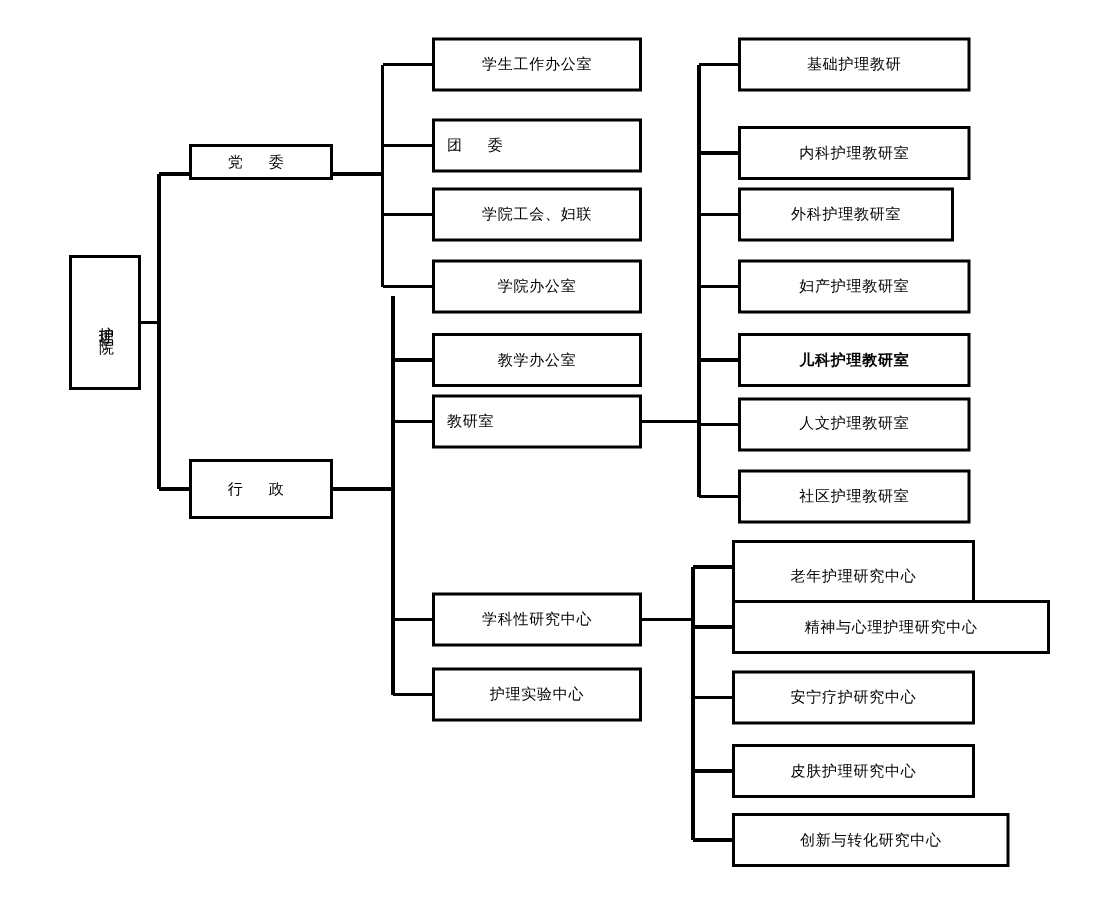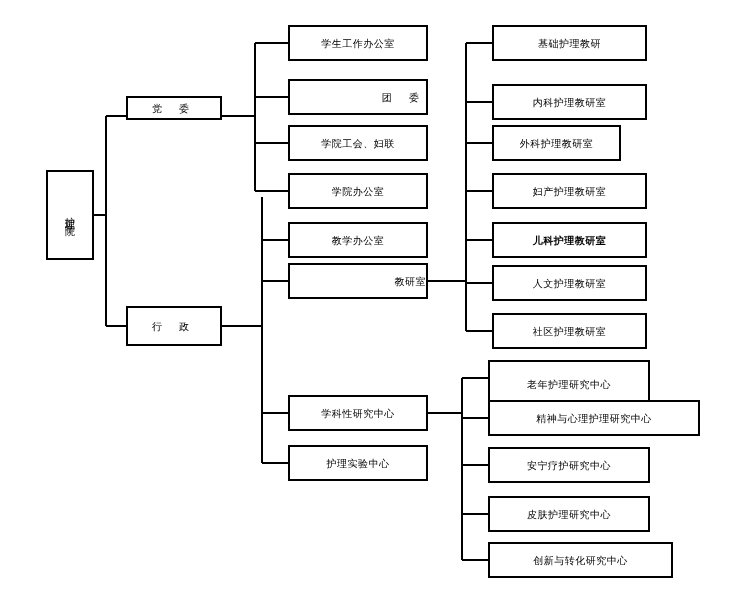--- a/index.html
+++ b/index.html
@@ -31,21 +31,21 @@
     display: flex;
     align-items: center;
     color: #000000;
     font-size: 10px;
     line-height: 1.1;
     letter-spacing: 0.5px;
     white-space: nowrap;
     overflow: hidden;
   }
   .node.center { justify-content: center; }
-  .node.left   { justify-content: flex-end; padding-left: 8px; }
+  .node.left   { justify-content: flex-start; padding-left: 8px; }
   .node.root {
     writing-mode: vertical-rl;
     text-orientation: upright;
     justify-content: center;
     align-items: center;
     letter-spacing: 3px;
     padding: 0;
   }
   .node.spaced { letter-spacing: 7px; }
 </style>
@@ -121,30 +121,30 @@
       </div>
       <div class="node center" style="left: 288px; top: 445px; width: 140px; height: 36px;">
         <span>护理实验中心</span>
       </div>
       <div class="node center" style="left: 492px; top: 25px; width: 155px; height: 36px;">
         <span>基础护理教研</span>
       </div>
       <div class="node center" style="left: 492px; top: 84px; width: 155px; height: 36px;">
         <span>内科护理教研室</span>
       </div>
-      <div class="node center" style="left: 492px; top: 125px; width: 129px; height: 36px;">
+      <div class="node center" style="left: 492px; top: 125px; width: 144px; height: 36px;">
         <span>外科护理教研室</span>
       </div>
       <div class="node center" style="left: 492px; top: 173px; width: 155px; height: 36px;">
         <span>妇产护理教研室</span>
       </div>
       <div class="node center" style="left: 492px; top: 222px; width: 155px; height: 36px; font-weight: bold;">
         <span>儿科护理教研室</span>
       </div>
-      <div class="node center" style="left: 492px; top: 265px; width: 155px; height: 36px;">
+      <div class="node center" style="left: 492px; top: 265px; width: 155px; height: 36px; font-family: Liberation Mono, monospace;">
         <span>人文护理教研室</span>
       </div>
       <div class="node center" style="left: 492px; top: 313px; width: 155px; height: 36px;">
         <span>社区护理教研室</span>
       </div>
       <div class="node center" style="left: 488px; top: 360px; width: 162px; height: 49px;">
         <span>老年护理研究中心</span>
       </div>
       <div class="node center" style="left: 488px; top: 400px; width: 212px; height: 36px; text-align: center;">
         <span>精神与心理护理研究中心</span>

